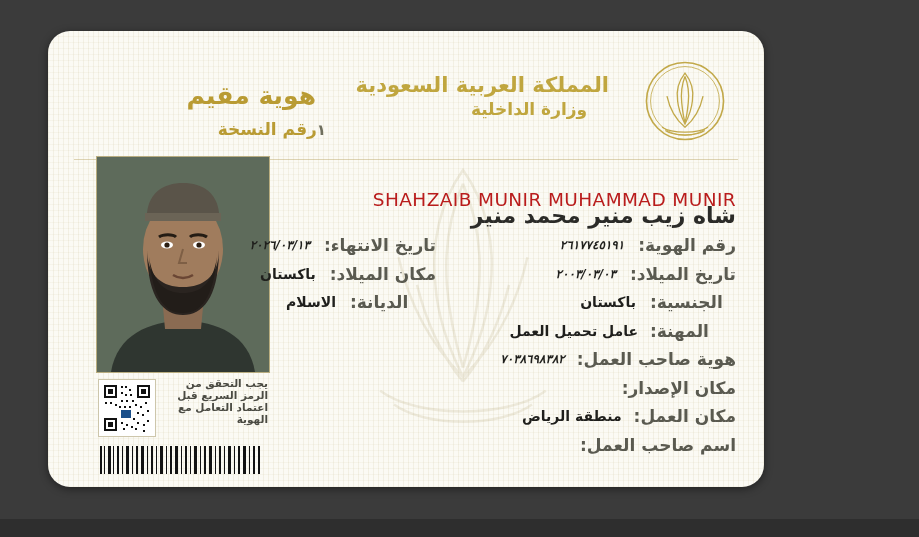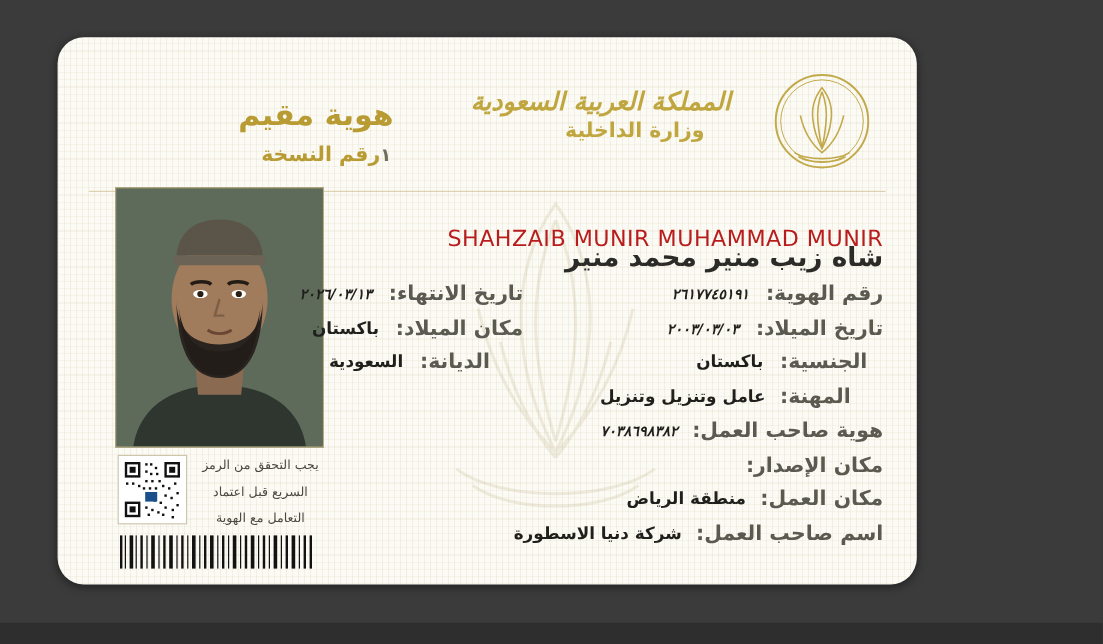--- a/index.html
+++ b/index.html
@@ -72,21 +72,21 @@
 
   
   .header {
     position: absolute;
     left: 0; top: 0;
     width: 716px;
     height: 110px;
   }
   .title-ar {
     position: absolute;
-    right: 436px;
+    right: 448px;
     top: 50px;
     font-size: 25px;
     font-weight: bold;
     color: #b99b33;
     direction: rtl;
     white-space: nowrap;
     letter-spacing: 0.5px;
   }
   .copy-line {
     position: absolute;
@@ -111,21 +111,20 @@
     width: 160px;
     text-align: center;
     direction: rtl;
   }
   .kingdom .k1 {
     font-size: 21px;
     font-weight: bold;
     color: #c0a63f;
     letter-spacing: 0px;
     white-space: nowrap;
-    font-style: italic;
   }
   .kingdom .k2 {
     margin-top: 2px;
     font-size: 17px;
     font-weight: bold;
     color: #c0a63f;
     white-space: nowrap;
   }
   .emblem {
     position: absolute;
@@ -172,26 +171,26 @@
     width: 56px;
     height: 56px;
     background: #ffffff;
     border: 1px solid #cdc6ab;
   }
   .verify-text {
     position: absolute;
     right: 0;
     top: -2px;
     width: 102px;
-    text-align: center;
+    text-align: right;
     direction: rtl;
     font-size: 10.5px;
-    line-height: 22px;
+    line-height: 12px;
     color: #4a4a42;
-    font-weight: normal;
+    font-weight: bold;
   }
 
   
   .barcode {
     position: absolute;
     left: 52px;
     top: 415px;
     width: 160px;
     height: 28px;
   }
@@ -464,28 +463,28 @@
           </div>
         </div>
 
         <div class="frow">
           <div class="fcell right">
             <span class="flabel">الجنسية:</span>
             <span class="fvalue">باكستان</span>
           </div>
           <div class="fcell left">
             <span class="flabel">الديانة:</span>
-            <span class="fvalue">السعودية</span>
+            <span class="fvalue">الاسلام</span>
           </div>
         </div>
 
         <div class="frow">
           <div class="fcell right wide">
             <span class="flabel">المهنة:</span>
-            <span class="fvalue">عامل وتنزيل وتنزيل</span>
+            <span class="fvalue">عامل تحميل العمل</span>
           </div>
         </div>
 
         <div class="frow">
           <div class="fcell right wide">
             <span class="flabel">هوية صاحب العمل:</span>
             <span class="fvalue num">٧٠٣٨٦٩٨٣٨٢</span>
           </div>
         </div>
 
@@ -498,20 +497,19 @@
         <div class="frow">
           <div class="fcell right wide">
             <span class="flabel">مكان العمل:</span>
             <span class="fvalue">منطقة الرياض</span>
           </div>
         </div>
 
         <div class="frow">
           <div class="fcell right wide">
             <span class="flabel">اسم صاحب العمل:</span>
-            <span class="fvalue">شركة دنيا الاسطورة</span>
           </div>
         </div>
 
       </div>
     </div>
   </div>
 </div>
 
 </body></html>

